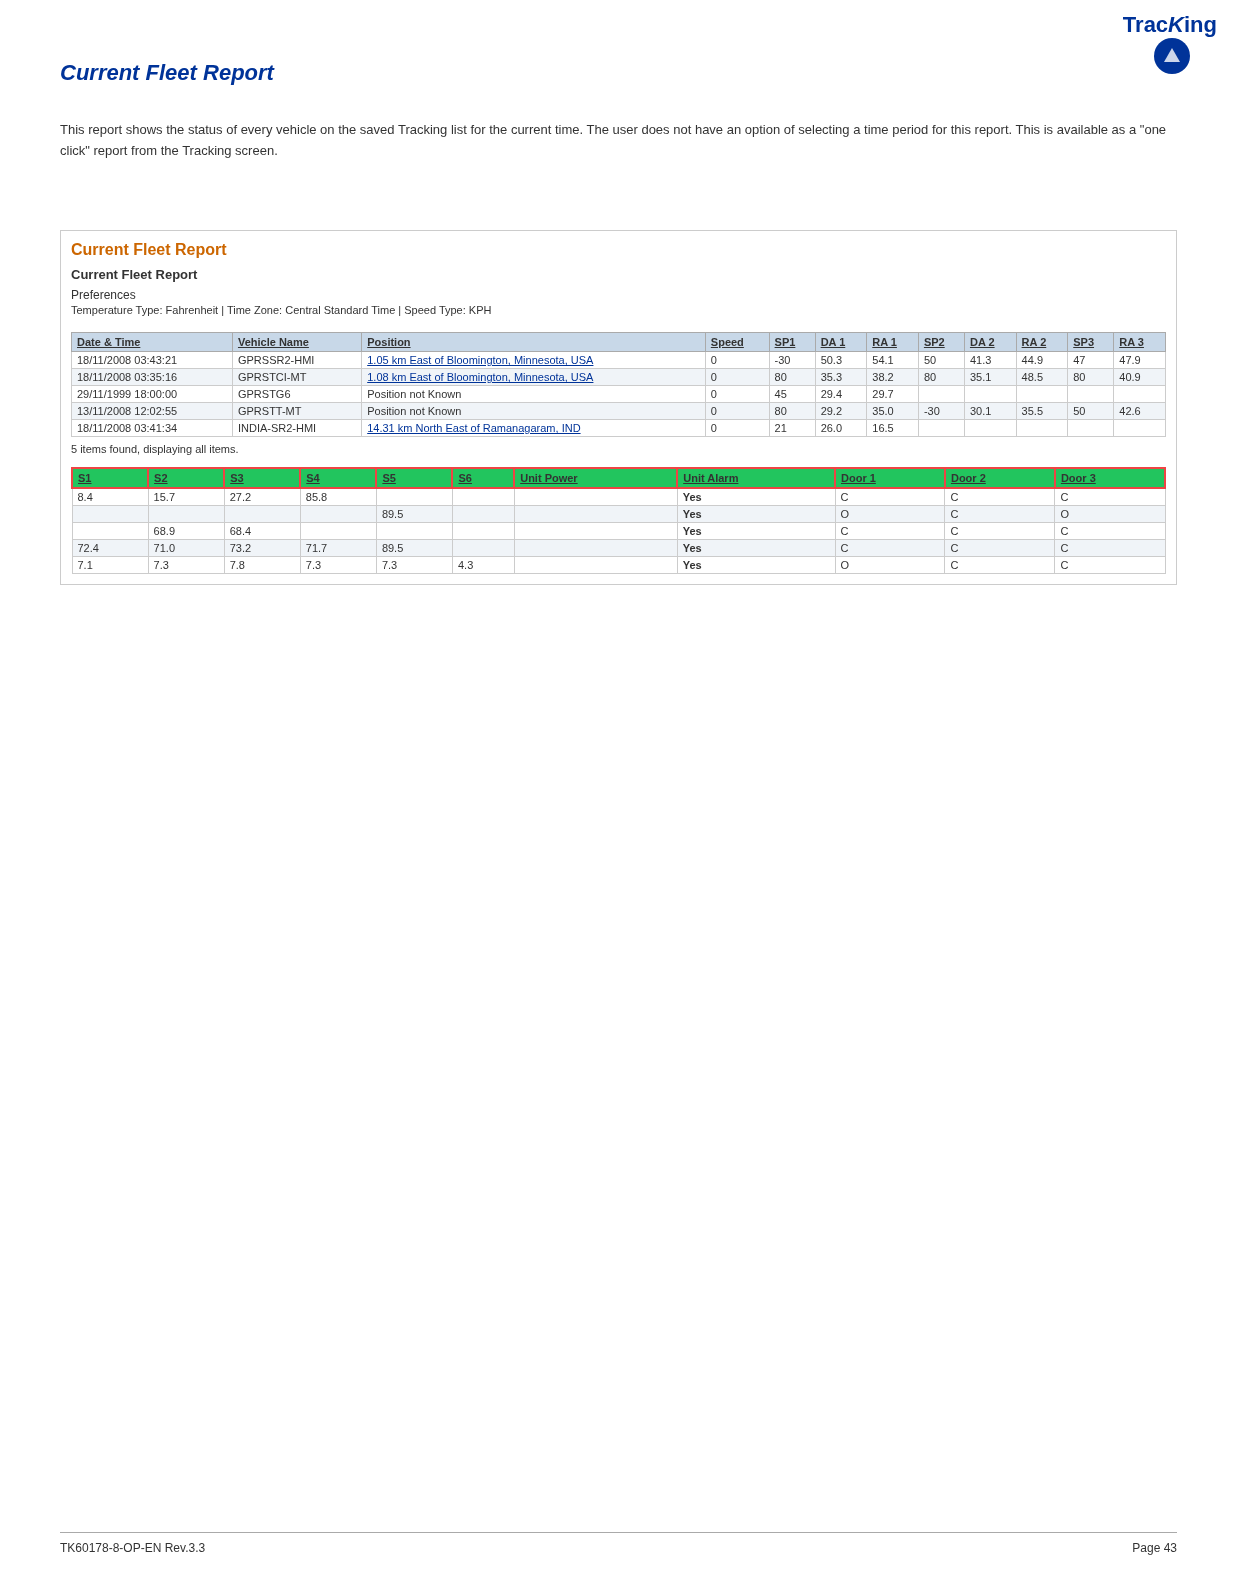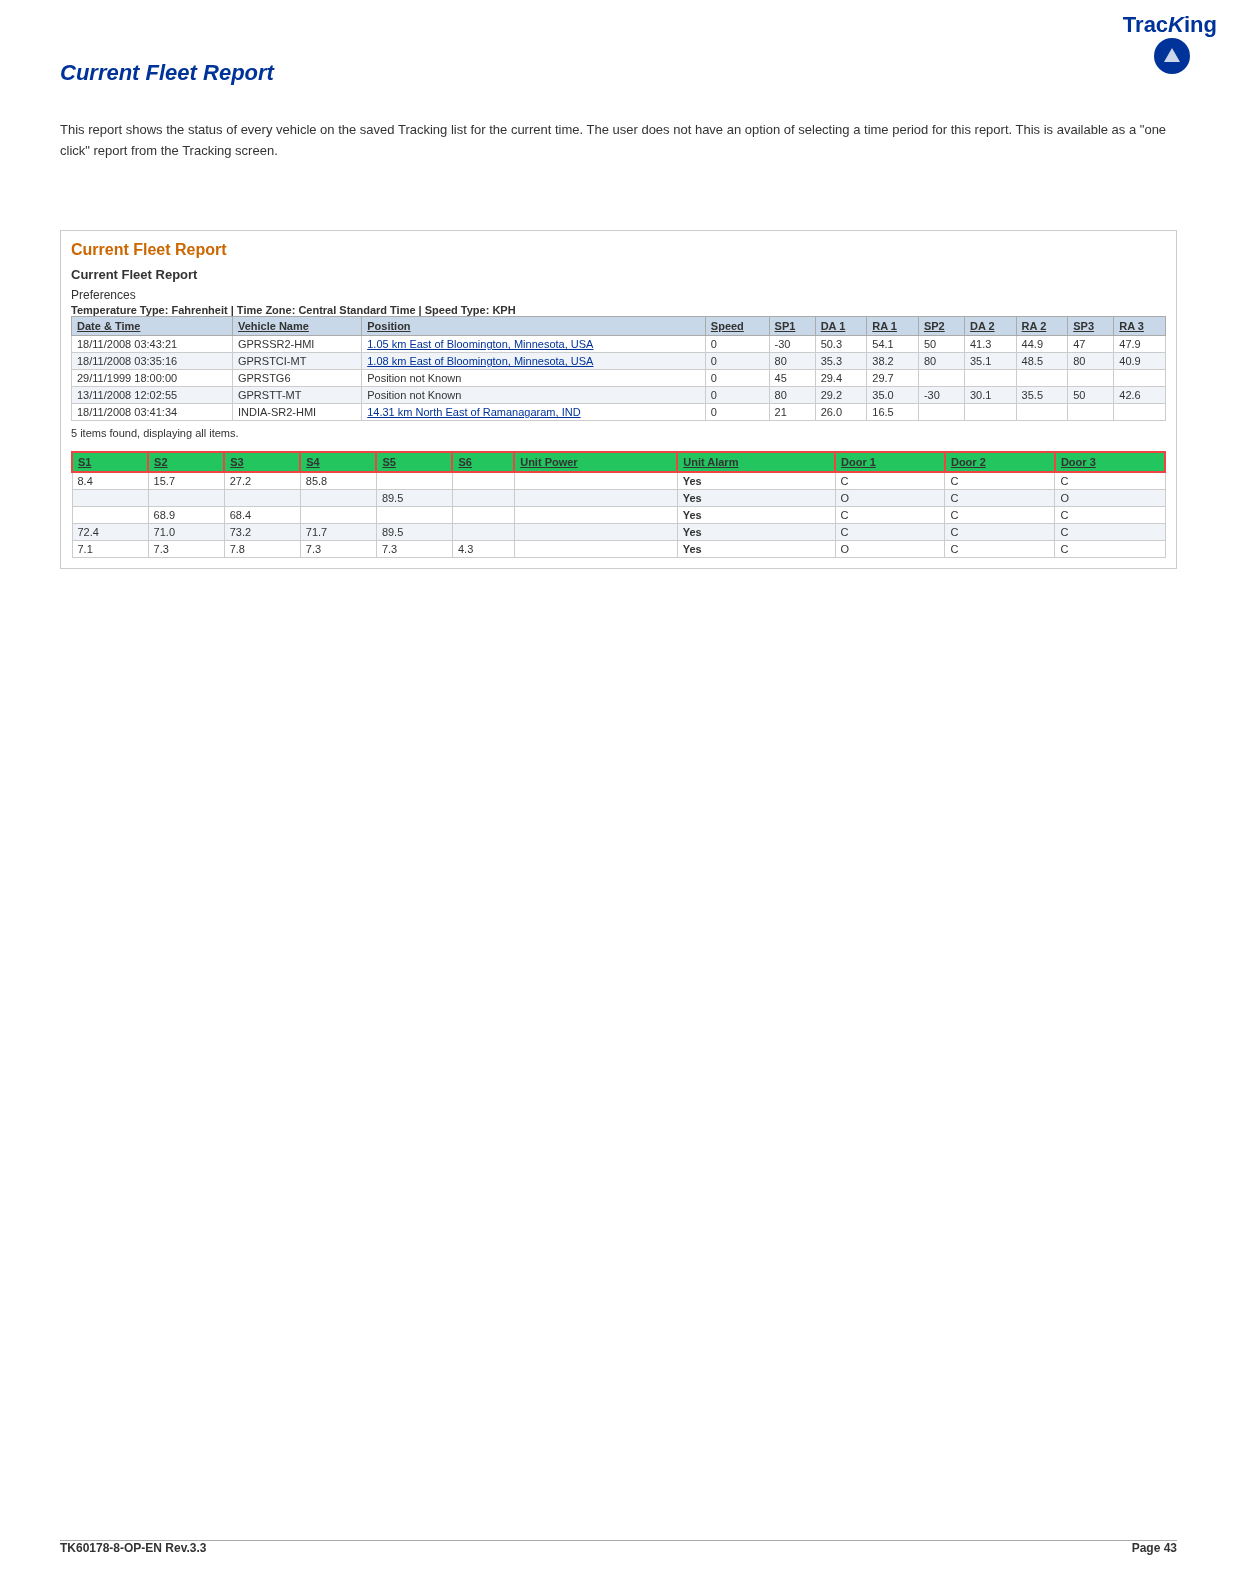--- a/index.html
+++ b/index.html
@@ -83,22 +83,21 @@
     .preferences-label {
       font-size: 12px;
       font-weight: normal;
       color: #333;
       margin-bottom: 2px;
     }
 
     .preferences-text {
       font-size: 11px;
       color: #333;
-      margin-bottom: 0;
-      font-weight: bold;
+      margin-bottom: 16px;
     }
 
     
     .main-table {
       width: 100%;
       border-collapse: collapse;
       font-size: 11px;
       margin-bottom: 6px;
     }
 
@@ -171,23 +170,24 @@
     
     .footer {
       position: absolute;
       bottom: 20px;
       left: 60px;
       right: 60px;
       display: flex;
       justify-content: space-between;
       align-items: center;
       border-top: 1px solid #aaa;
+      padding-top: 8px;
       font-size: 12px;
       color: #333;
-      font-weight: bold;
+      font-weight: normal;
     }
 
     .bold-yes {
       font-weight: bold;
     }
   </style>
 </head>
 <body>
 
 <div class="logo-area">

